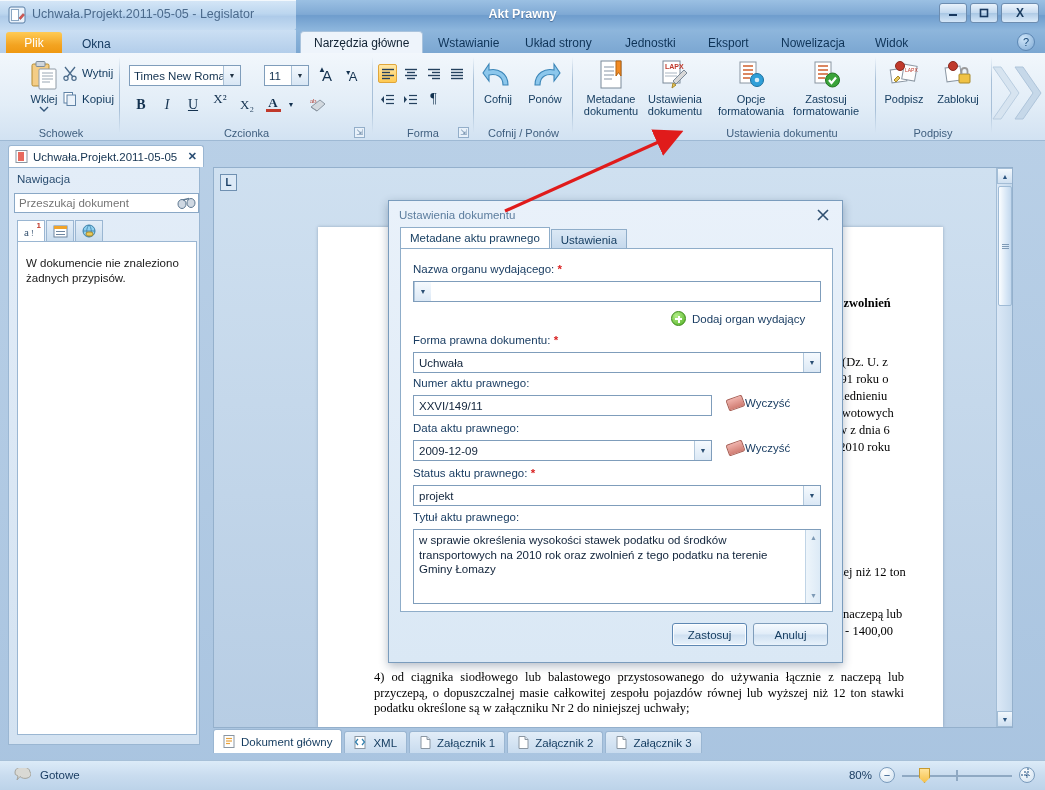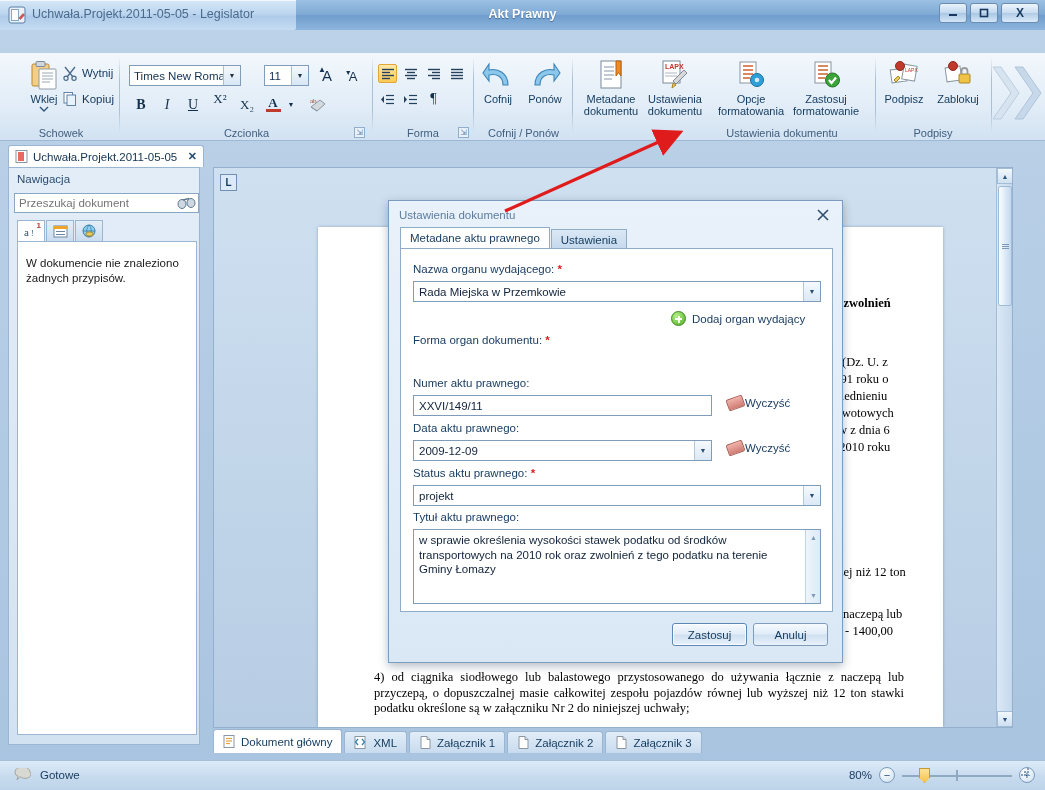--- a/index.html
+++ b/index.html
@@ -420,20 +420,37 @@
         <svg width="10" height="10" viewBox="0 0 10 10">
           <rect x="1.5" y="1.5" width="7" height="7" fill="none" stroke="#17375e" stroke-width="1.6"></rect>
         </svg>
       </div>
       <div class="winbtn close">
         <span style="font-weight:bold;font-size:12px;">X</span>
       </div>
     </div>
   </div>
 
+  <div class="tabstrip">
+    <div class="tabstrip-left"></div>
+    <div class="tab-plik">Plik</div>
+    <div class="tab-okna">Okna</div>
+
+    <div class="rtab active" style="left:300px;">Narzędzia główne</div>
+    <div class="rtab" style="left:425px;">Wstawianie</div>
+    <div class="rtab" style="left:512px;">Układ strony</div>
+    <div class="rtab" style="left:612px;">Jednostki</div>
+    <div class="rtab" style="left:695px;">Eksport</div>
+    <div class="rtab" style="left:768px;">Nowelizacja</div>
+    <div class="rtab" style="left:862px;">Widok</div>
+
+    <div class="help-circle">
+      <span>?</span>
+    </div>
+  </div>
 
   <div class="ribbon">
 
     <div class="rgroup" style="left:4px; width:114px;">
       <div class="bigbtn" style="left:4px; top:6px;">
         <svg class="bi" viewBox="0 0 32 32">
           <rect x="4" y="5" width="17" height="22" rx="1.5" fill="#f4cd86" stroke="#b3892f"></rect>
           <rect x="8" y="2.5" width="9" height="5" rx="1" fill="#cfd6dd" stroke="#7d8c99"></rect>
           <rect x="11" y="10" width="17" height="20" rx="1" fill="#ffffff" stroke="#8f9aa5"></rect>
           <g stroke="#9aa7b4" stroke-width="1">
@@ -869,32 +886,35 @@
       <div class="dtab">Ustawienia</div>
     </div>
 
     <div class="dpanel">
 
       <div class="flabel" style="left:12px; top:14px;">
         <span>Nazwa organu wydającego:</span>
         <span class="req">*</span>
       </div>
       <div class="finput" style="left:12px; top:32px; width:408px;">
-        <div class="fv">Rada Miejska w Przemkowie</div>
         <div class="arr">▼</div>
       </div>
 
       <div class="addlink" style="left:270px; top:62px;">
         <span class="plus-ico"></span>
         <span>Dodaj organ wydający</span>
       </div>
 
       <div class="flabel" style="left:12px; top:85px;">
-        <span>Forma organ dokumentu:</span>
+        <span>Forma prawna dokumentu:</span>
         <span class="req">*</span>
+      </div>
+      <div class="finput" style="left:12px; top:103px; width:408px;">
+        <div class="fv">Uchwała</div>
+        <div class="arr">▼</div>
       </div>
 
       <div class="flabel" style="left:12px; top:128px;">Numer aktu prawnego:</div>
       <div class="finput" style="left:12px; top:146px; width:299px;">
         <div class="fv">XXVI/149/11</div>
       </div>
       <div class="clearlink" style="left:326px; top:148px;">
         <span class="eraser"></span>
         <span>Wyczyść</span>
       </div>

